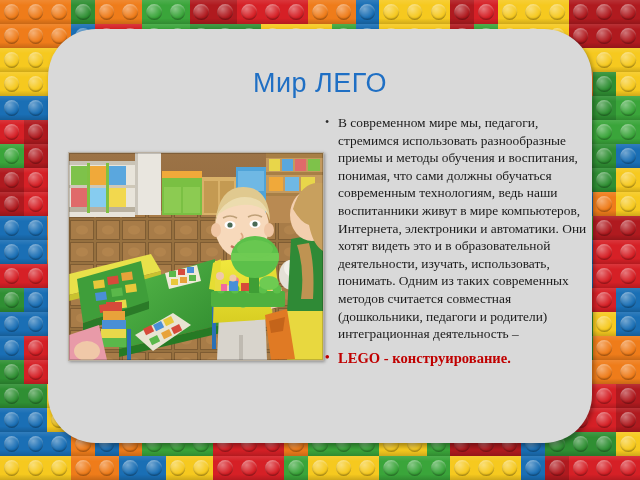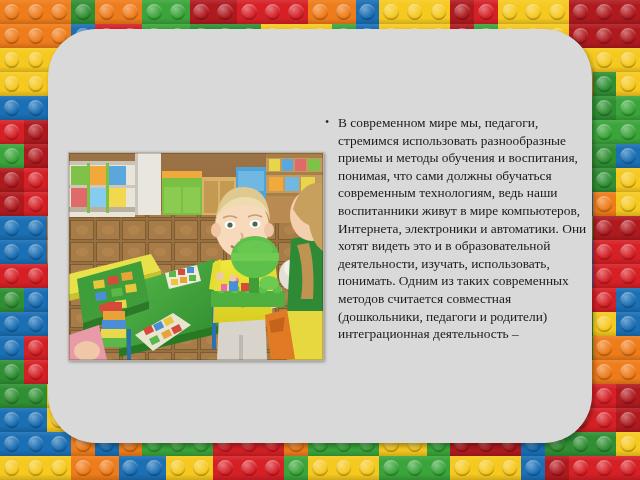--- a/index.html
+++ b/index.html
@@ -699,20 +699,21 @@
       <div class="brick-cell" style="background: rgb(246, 201, 31);"></div>
       <div class="brick-cell" style="background: rgb(26, 111, 181);"></div>
       <div class="brick-cell" style="background: rgb(176, 26, 31);"></div>
       <div class="brick-cell" style="background: rgb(214, 32, 38);"></div>
       <div class="brick-cell" style="background: rgb(214, 32, 38);"></div>
       <div class="brick-cell" style="background: rgb(214, 32, 38);"></div>
     </div>
 
   <div id="content-panel">
 
+    <h1 id="slide-title">Мир ЛЕГО</h1>
 
     <div id="photo-frame">
       <svg class="photo-svg" viewBox="0 0 254 207" preserveAspectRatio="xMidYMid slice">
         <defs>
           <linearGradient id="floorG" x1="0" y1="0" x2="0" y2="1">
             <stop offset="0%" stop-color="#9c7346"></stop>
             <stop offset="100%" stop-color="#7d5833"></stop>
           </linearGradient>
           <linearGradient id="tableG" x1="0" y1="0" x2="1" y2="1">
             <stop offset="0%" stop-color="#56b94a"></stop>
@@ -899,17 +900,18 @@
         <path d="M196,162 L218,156 L226,206 L202,207 Z" fill="#e07a24"></path>
         <path d="M200,168 L216,164 L214,178 L202,180 Z" fill="#c4641a"></path>
 
         <rect x="0" y="0" width="254" height="207" fill="none" stroke="rgba(0,0,0,0.18)" stroke-width="2"></rect>
       </svg>
     </div>
 
     <div id="body-text">
       <ul class="bullets">
         <li class="bullet-item">В современном мире мы, педагоги, стремимся использовать разнообразные приемы и методы обучения и воспитания, понимая, что сами должны обучаться современным технологиям, ведь наши воспитанники живут в мире компьютеров, Интернета, электроники и автоматики. Они хотят видеть это и в образовательной деятельности, изучать, использовать, понимать. Одним из таких современных методов считается совместная (дошкольники, педагоги и родители) интеграционная деятельность –</li>
+        <li class="bullet-item accent">LEGO - конструирование.</li>
       </ul>
     </div>
 
   </div>
 </div>
 
 </body></html>

